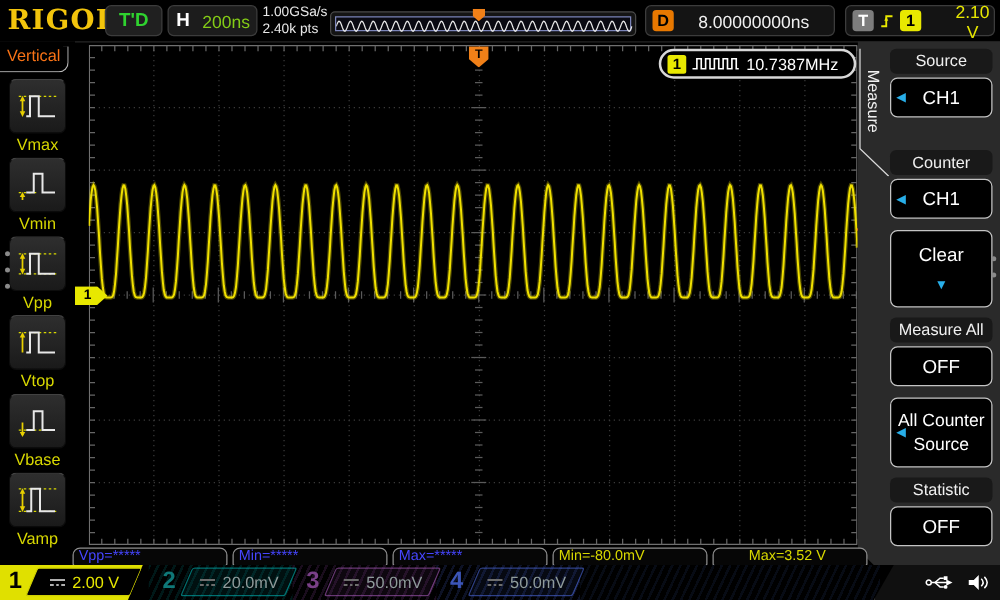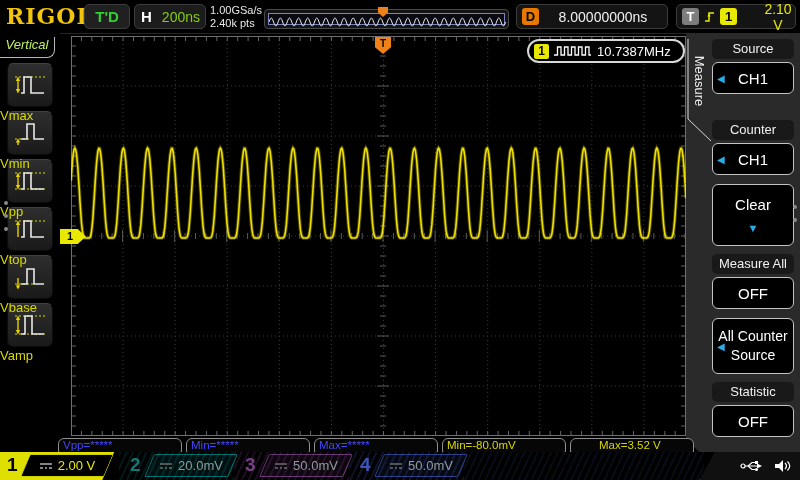--- a/index.html
+++ b/index.html
@@ -22,23 +22,23 @@
   .d-chip{width:17px;height:17px;background:#e87800;border-radius:3px;color:#000;font-weight:bold;font-size:13px;display:flex;align-items:center;justify-content:center;margin-left:5px;}
   .d-value{flex:1;text-align:center;color:#f0f0f0;font-size:14px;}
   .t-badge{left:676px;width:120px;background:#141414;}
   .t-chip{width:17px;height:17px;background:#7d7d7d;border-radius:3px;color:#fff;font-weight:bold;font-size:13px;display:flex;align-items:center;justify-content:center;margin-left:5px;}
   .slope-icon{margin-left:4px;}
   .ch-chip{width:17px;height:17px;background:#e8e800;border-radius:3px;color:#000;font-weight:bold;font-size:13px;display:flex;align-items:center;justify-content:center;margin-left:4px;}
   .t-level{flex:1;text-align:center;color:#e8e800;font-size:14px;padding-left:24px;}
 
   
   .left-sidebar{position:absolute;left:0;top:33px;width:60px;height:419px;background:#000;}
-  .lm-title{position:absolute;left:0;top:4px;width:54px;height:18px;color:#bef264;font-size:13px;text-align:center;border-bottom:1px solid #b8b8b8;border-right:1px solid #b8b8b8;border-bottom-right-radius:8px;padding-bottom:2px;font-style:italic;}
+  .lm-title{position:absolute;left:0;top:4px;width:54px;height:18px;color:#f97316;font-size:13px;text-align:center;border-bottom:1px solid #b8b8b8;border-right:1px solid #b8b8b8;border-bottom-right-radius:8px;padding-bottom:2px;}
   .lm-items{position:absolute;left:0;top:30px;width:60px;}
-  .lm-item{height:48px;}
+  .lm-item{height:63px;text-align:center;}
   .lm-btn{width:46px;height:44px;margin:0 auto;background:linear-gradient(#2e2e2e,#1a1a1a);border:1px solid #0c0c0c;border-top-color:#424242;border-radius:6px;box-sizing:border-box;display:flex;align-items:center;justify-content:center;}
   .lm-label{color:#d8d800;font-size:13px;margin-top:1px;}
   .page-dots-left{position:absolute;left:4px;top:168px;}
   .page-dots-left .dot, .page-dots-right .dot{width:4px;height:4px;border-radius:50%;background:#8a8a8a;margin-bottom:9px;}
 
   
   #grid-svg{position:absolute;left:71px;top:36px;}
 
   
   .gnd-tag{position:absolute;left:60px;top:229px;width:26px;height:15px;background:#e8e800;clip-path:polygon(0 0,68% 0,100% 50%,68% 100%,0 100%);color:#000;font-size:11px;font-weight:bold;text-align:left;padding-left:7px;line-height:15px;box-sizing:border-box;}

